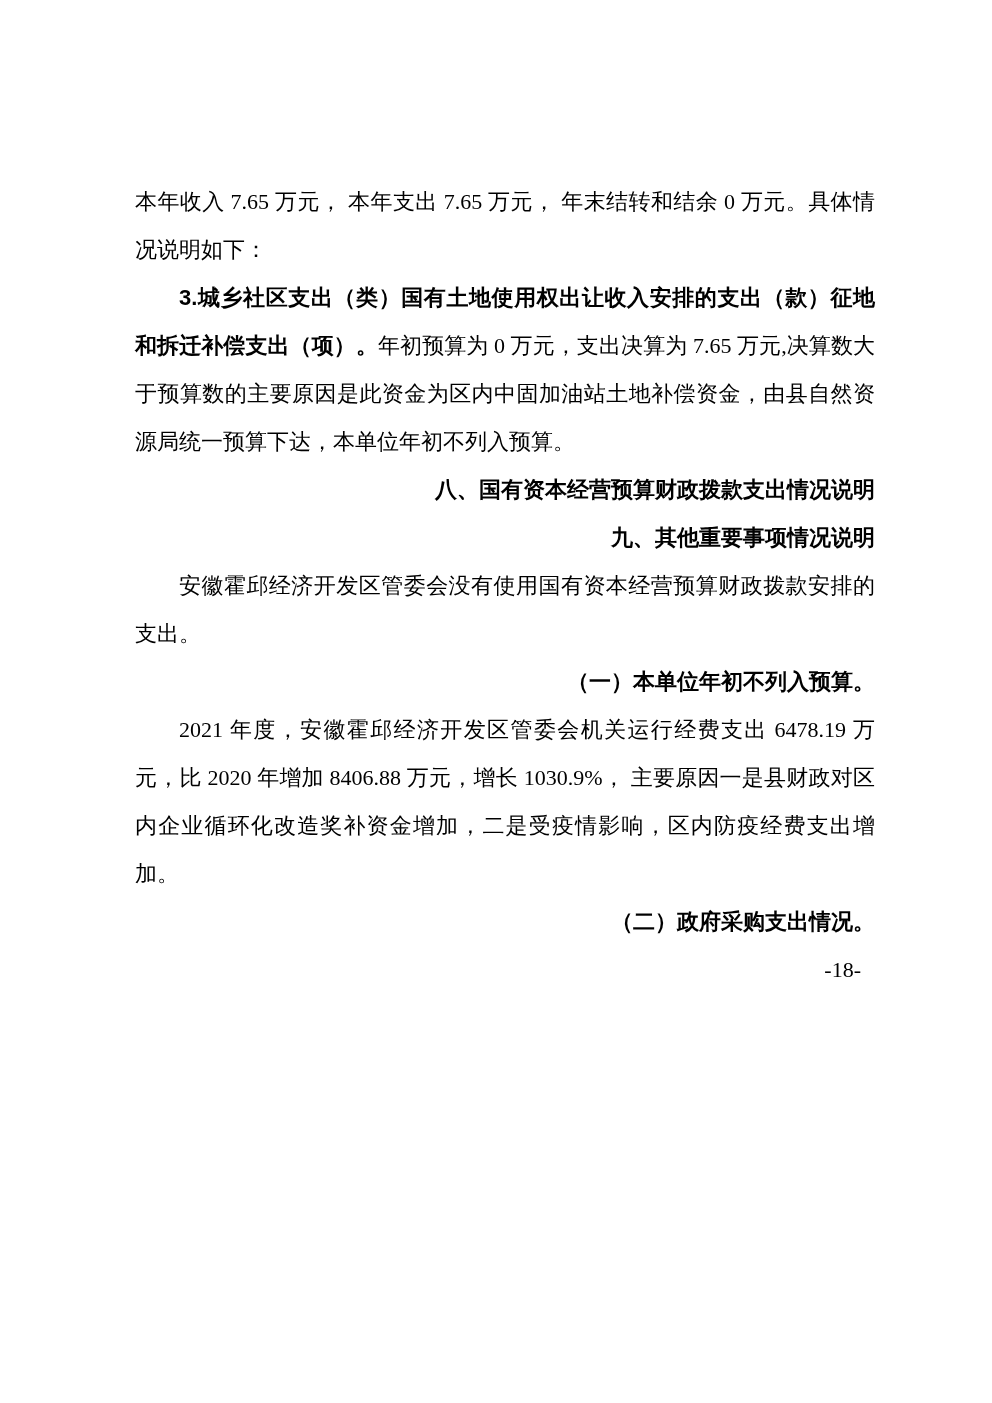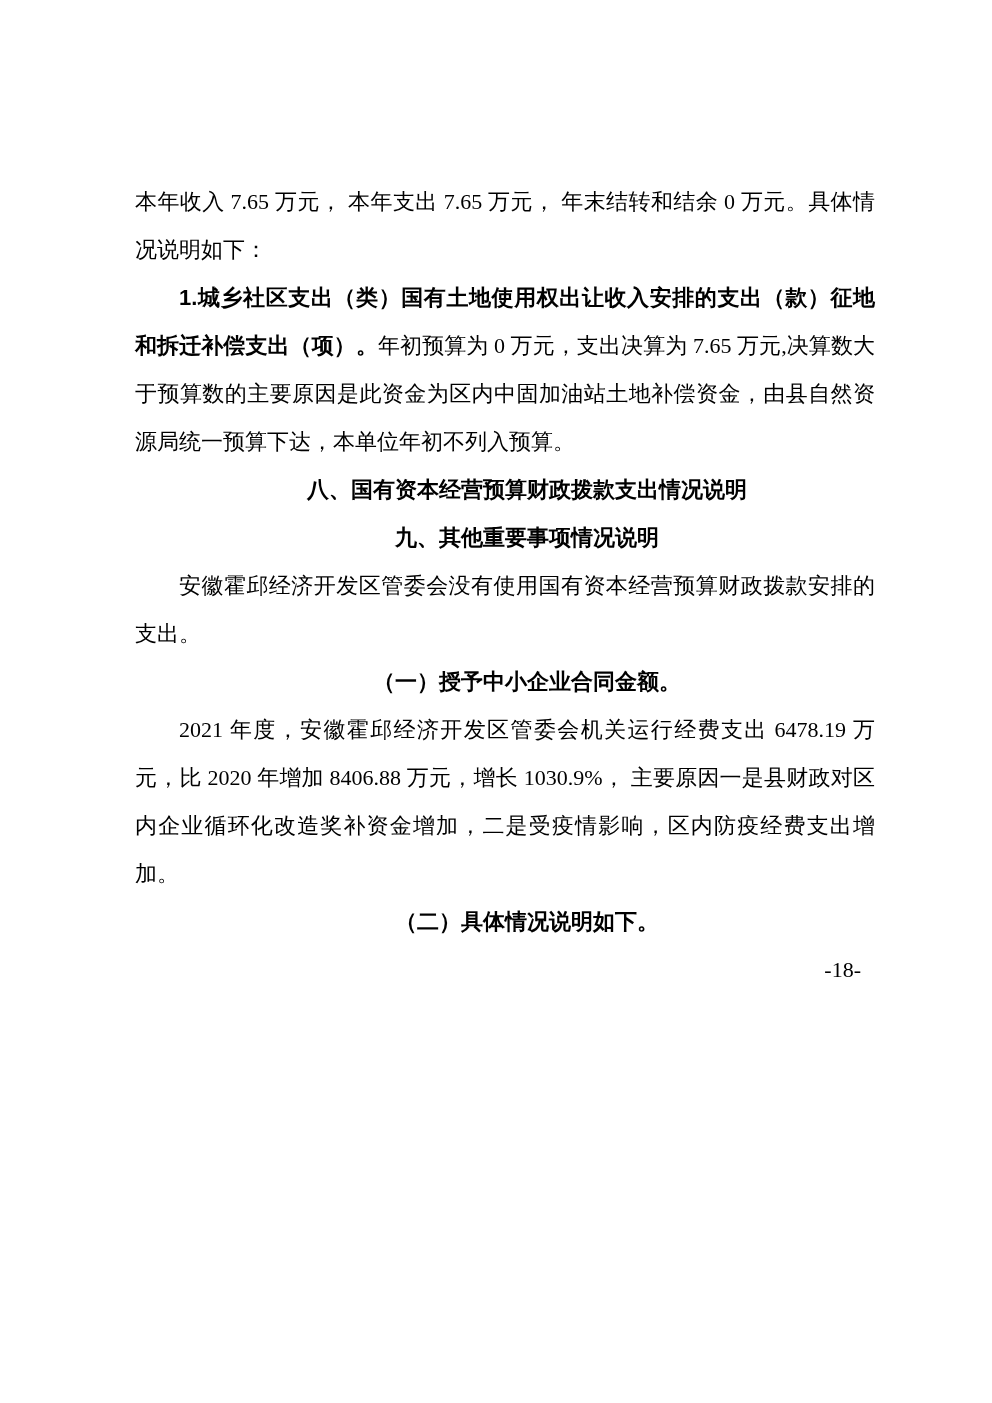--- a/index.html
+++ b/index.html
@@ -28,54 +28,54 @@
   .para.no-indent {
     text-indent: 0;
   }
   .hei {
     font-weight: bold;
     font-family: "Liberation Sans", "DejaVu Sans", sans-serif;
   }
   .heading {
     font-weight: bold;
     font-family: Liberation Serif, serif;
-    text-align: center;
+    text-align: right;
   }
   .page-number {
     margin-top: 0;
     text-align: right;
     padding-right: 14px;
     line-height: 48px;
   }
 </style>
 </head>
 <body>
 
 <div class="page">
 
   <p class="para no-indent">
     <span>本年收入 7.65 万元， 本年支出 7.65 万元， 年末结转和结余 0 万元。具体情况说明如下：</span>
   </p>
 
   <p class="para">
-    <span class="hei">1.城乡社区支出（类）国有土地使用权出让收入安排的支出（款）征地和拆迁补偿支出（项）。</span><span>年初预算为 0 万元，支出决算为 7.65 万元,决算数大于预算数的主要原因是此资金为区内中固加油站土地补偿资金，由县自然资源局统一预算下达，本单位年初不列入预算。</span>
+    <span class="hei">3.城乡社区支出（类）国有土地使用权出让收入安排的支出（款）征地和拆迁补偿支出（项）。</span><span>年初预算为 0 万元，支出决算为 7.65 万元,决算数大于预算数的主要原因是此资金为区内中固加油站土地补偿资金，由县自然资源局统一预算下达，本单位年初不列入预算。</span>
   </p>
 
   <p class="para heading">八、国有资本经营预算财政拨款支出情况说明</p>
 
   <p class="para heading">九、其他重要事项情况说明</p>
 
   <p class="para">
     <span>安徽霍邱经济开发区管委会没有使用国有资本经营预算财政拨款安排的支出。</span>
   </p>
 
-  <p class="para heading">（一）授予中小企业合同金额。</p>
+  <p class="para heading">（一）本单位年初不列入预算。</p>
 
   <p class="para">
     <span>2021 年度，安徽霍邱经济开发区管委会机关运行经费支出 6478.19 万元，比 2020 年增加 8406.88 万元，增长 1030.9%， 主要原因一是县财政对区内企业循环化改造奖补资金增加，二是受疫情影响，区内防疫经费支出增加。</span>
   </p>
 
-  <p class="para heading">（二）具体情况说明如下。</p>
+  <p class="para heading">（二）政府采购支出情况。</p>
 
 
   <div class="page-number">-18-</div>
 
 </div>
 
 </body></html>

